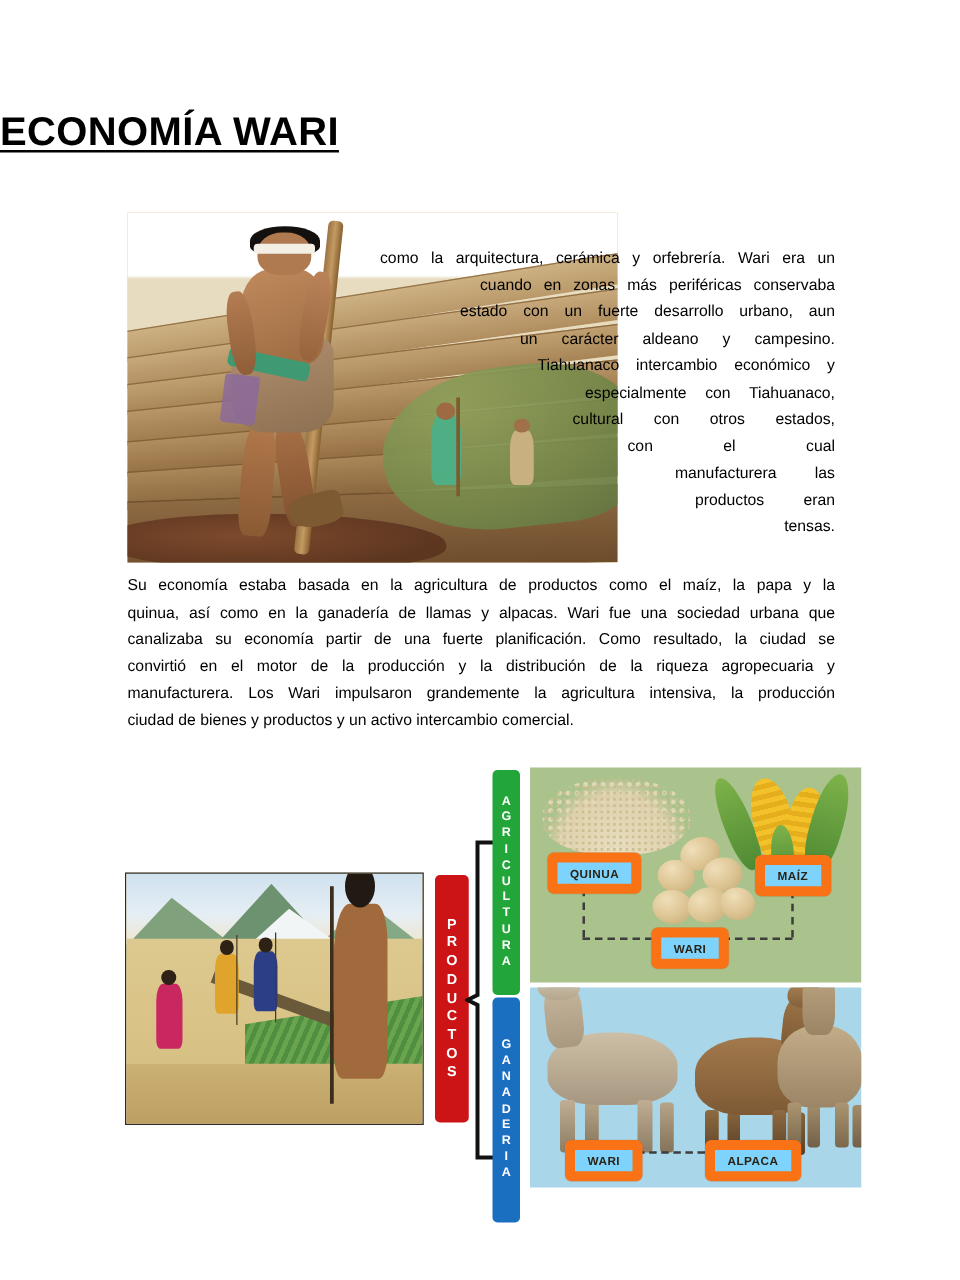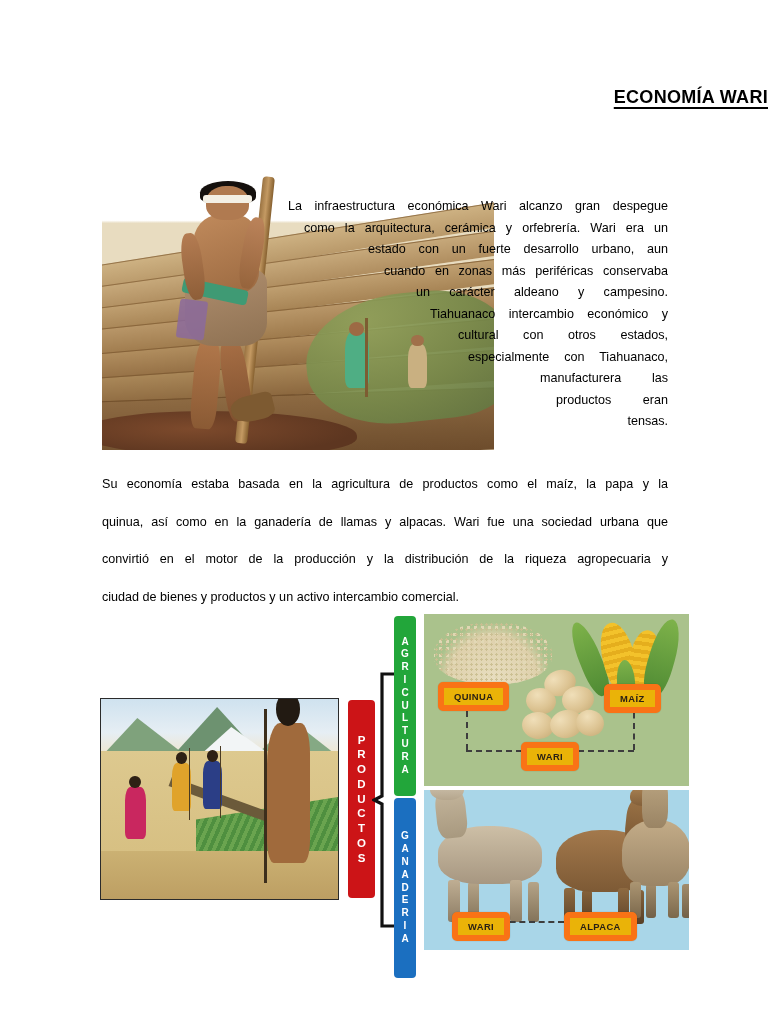--- a/index.html
+++ b/index.html
@@ -22,22 +22,22 @@
     background: #ffffff;
     padding: 0;
   }
 
   
   .doc-title {
     position: absolute;
     left: 0;
     top: 88px;
     width: 768px;
-    text-align: right;
-    font-size: 18px;
+    text-align: left;
+    font-size: 32px;
     font-weight: bold;
     letter-spacing: 0.3px;
     line-height: 1.1;
   }
   .doc-title span.ul {
     text-decoration: underline;
     text-underline-offset: 4px;
     text-decoration-thickness: 2px;
   }
 
@@ -153,21 +153,21 @@
   
   .para2 {
     position: absolute;
     left: 102px;
     top: 458px;
     width: 566px;
     font-size: 12.6px;
     line-height: 21.5px;
     text-align: justify;
   }
-  .para2 .ln { display: block; text-align: justify; text-align-last: justify; white-space: nowrap; margin-top: 16px; }
+  .para2 .ln { display: block; text-align: justify; text-align-last: justify; white-space: nowrap; }
   .para2 .ln:last-child { text-align-last: left; }
 
   
   .diagram {
     position: absolute;
     left: 96px;
     top: 612px;
     width: 595px;
     height: 338px;
   }
@@ -349,22 +349,22 @@
   .alpaca2 .an-neck { left: 22px; top: -16px; width: 26px; height: 54px;
     background: linear-gradient(180deg,#bda783,#9a8464); }
   .alpaca2 .l1 { left: 10px; top: 92px; width: 11px; height: 36px; background: linear-gradient(180deg,#ab9572,#7b684c); }
   .alpaca2 .l2 { left: 26px; top: 94px; width: 10px; height: 34px; background: linear-gradient(180deg,#a28c6b,#726047); }
   .alpaca2 .l3 { left: 48px; top: 92px; width: 11px; height: 36px; background: linear-gradient(180deg,#ab9572,#7b684c); }
   .alpaca2 .l4 { left: 62px; top: 94px; width: 10px; height: 34px; background: linear-gradient(180deg,#a28c6b,#726047); }
 
   
   .tag {
     position: absolute;
-    background: #eab308;
-    border: 6px solid #f97316;
+    background: #7dd3fc;
+    border: 8px solid #f97316;
     border-radius: 5px;
     color: #2b2114;
     font-size: 9.4px;
     font-weight: bold;
     letter-spacing: .4px;
     padding: 3px 10px;
     text-align: center;
     white-space: nowrap;
     box-shadow: 0 0 0 .5px rgba(0,0,0,.08);
   }
@@ -428,39 +428,41 @@
         <div class="f-armB"></div>
         <div class="f-hair"></div>
         <div class="f-head"></div>
         <div class="f-band"></div>
         <div class="f-plowfoot"></div>
       </div>
     </div>
 
     <div class="wrap-text">
       <div class="wrap-rows">
-        <span class="wl wrap-line" style="width:380px">La infraestructura económica Wari alcanzo gran despegue</span>
         <span class="wl wrap-line" style="width:364px">como la arquitectura, cerámica y orfebrería. Wari era un</span>
+        <span class="wl wrap-line" style="width:284px">cuando en zonas más periféricas conservaba</span>
         <span class="wl wrap-line" style="width:300px">estado con un fuerte desarrollo urbano, aun</span>
-        <span class="wl wrap-line" style="width:284px">cuando en zonas más periféricas conservaba</span>
         <span class="wl wrap-line" style="width:252px">un carácter aldeano y campesino.</span>
         <span class="wl wrap-line" style="width:238px">Tiahuanaco intercambio económico y</span>
+        <span class="wl wrap-line" style="width:200px">especialmente con Tiahuanaco,</span>
         <span class="wl wrap-line" style="width:210px">cultural con otros estados,</span>
-        <span class="wl wrap-line" style="width:200px">especialmente con Tiahuanaco,</span>
+        <span class="wl wrap-line" style="width:166px">con el cual</span>
         <span class="wl wrap-line" style="width:128px">manufacturera las</span>
         <span class="wl wrap-line" style="width:112px">productos eran</span>
         <span class="wl wrap-line" style="width:48px">tensas.</span>
       </div>
     </div>
   </div>
 
   <div class="para2">
     <span class="ln">Su economía estaba basada en la agricultura de productos como el maíz, la papa y la</span>
     <span class="ln">quinua, así como en la ganadería de llamas y alpacas. Wari fue una sociedad urbana que</span>
+    <span class="ln">canalizaba su economía partir de una fuerte planificación. Como resultado, la ciudad se</span>
     <span class="ln">convirtió en el motor de la producción y la distribución de la riqueza agropecuaria y</span>
+    <span class="ln">manufacturera. Los Wari impulsaron grandemente la agricultura intensiva, la producción</span>
     <span class="ln">ciudad de bienes y productos y un activo intercambio comercial.</span>
   </div>
 
   <div class="diagram">
 
     <div class="photo-left">
       <div class="pl-sky"></div>
       <div class="pl-mtn1"></div>
       <div class="pl-mtn3"></div>
       <div class="pl-mtn2"></div>

